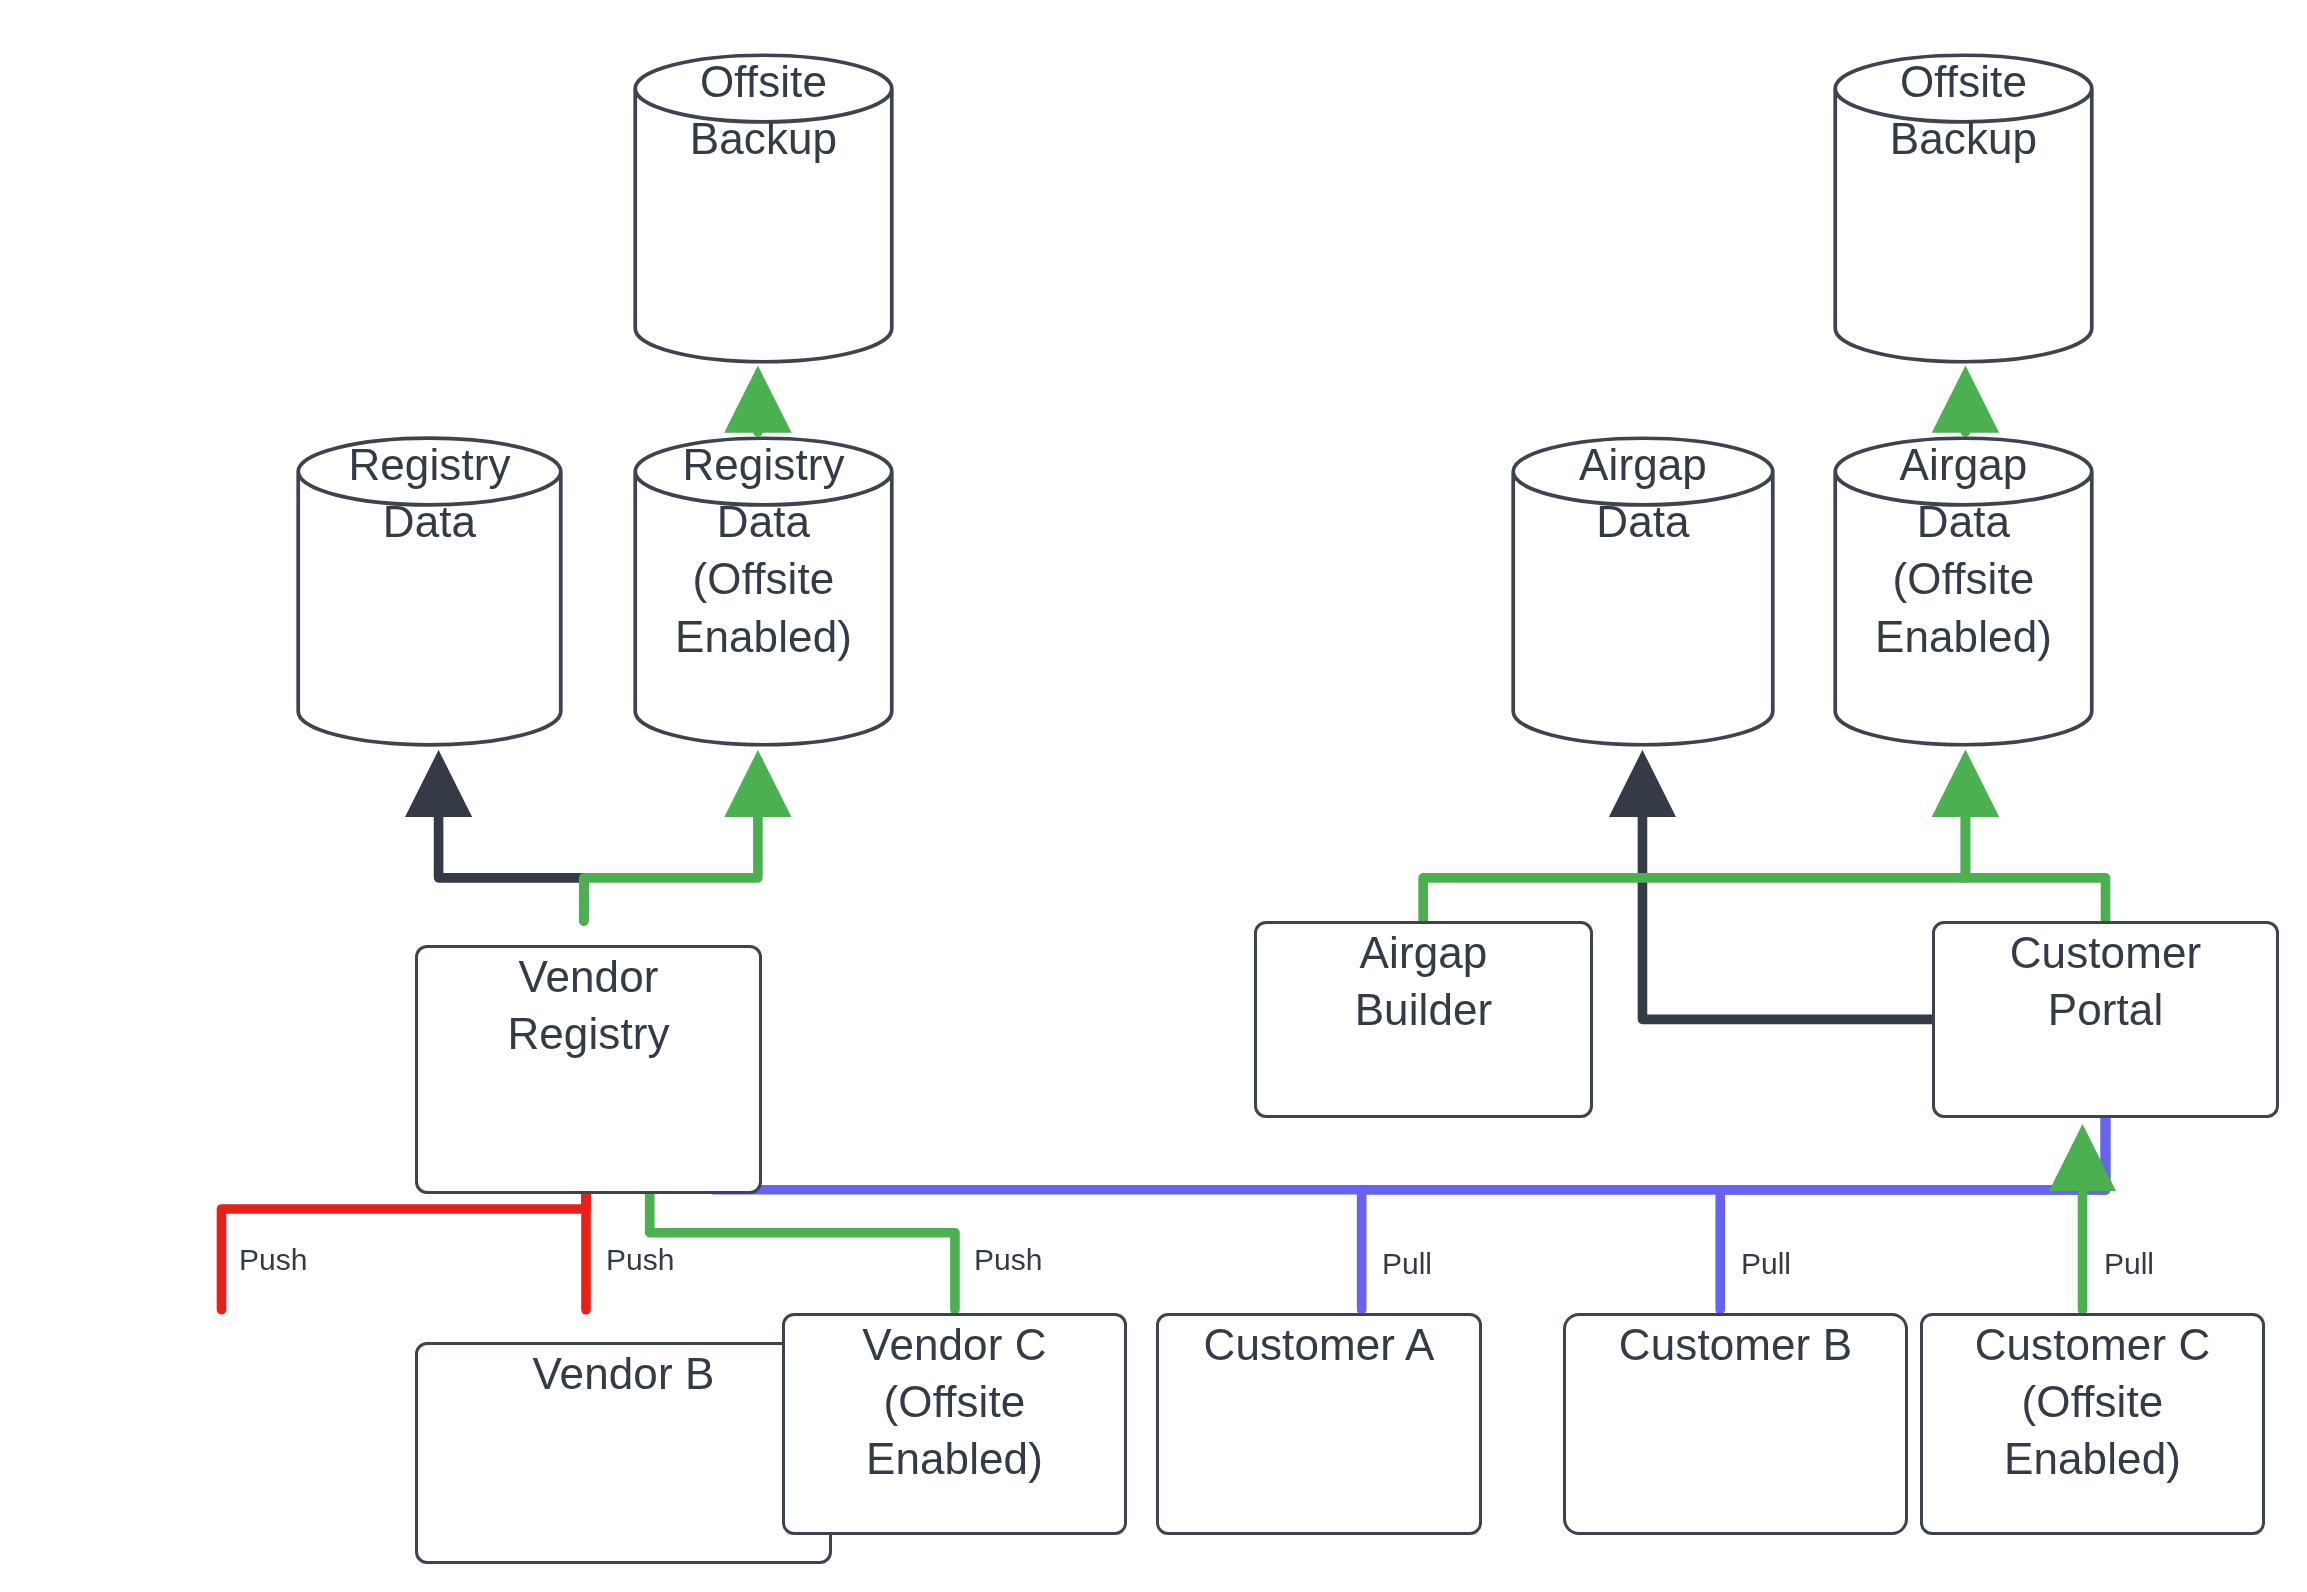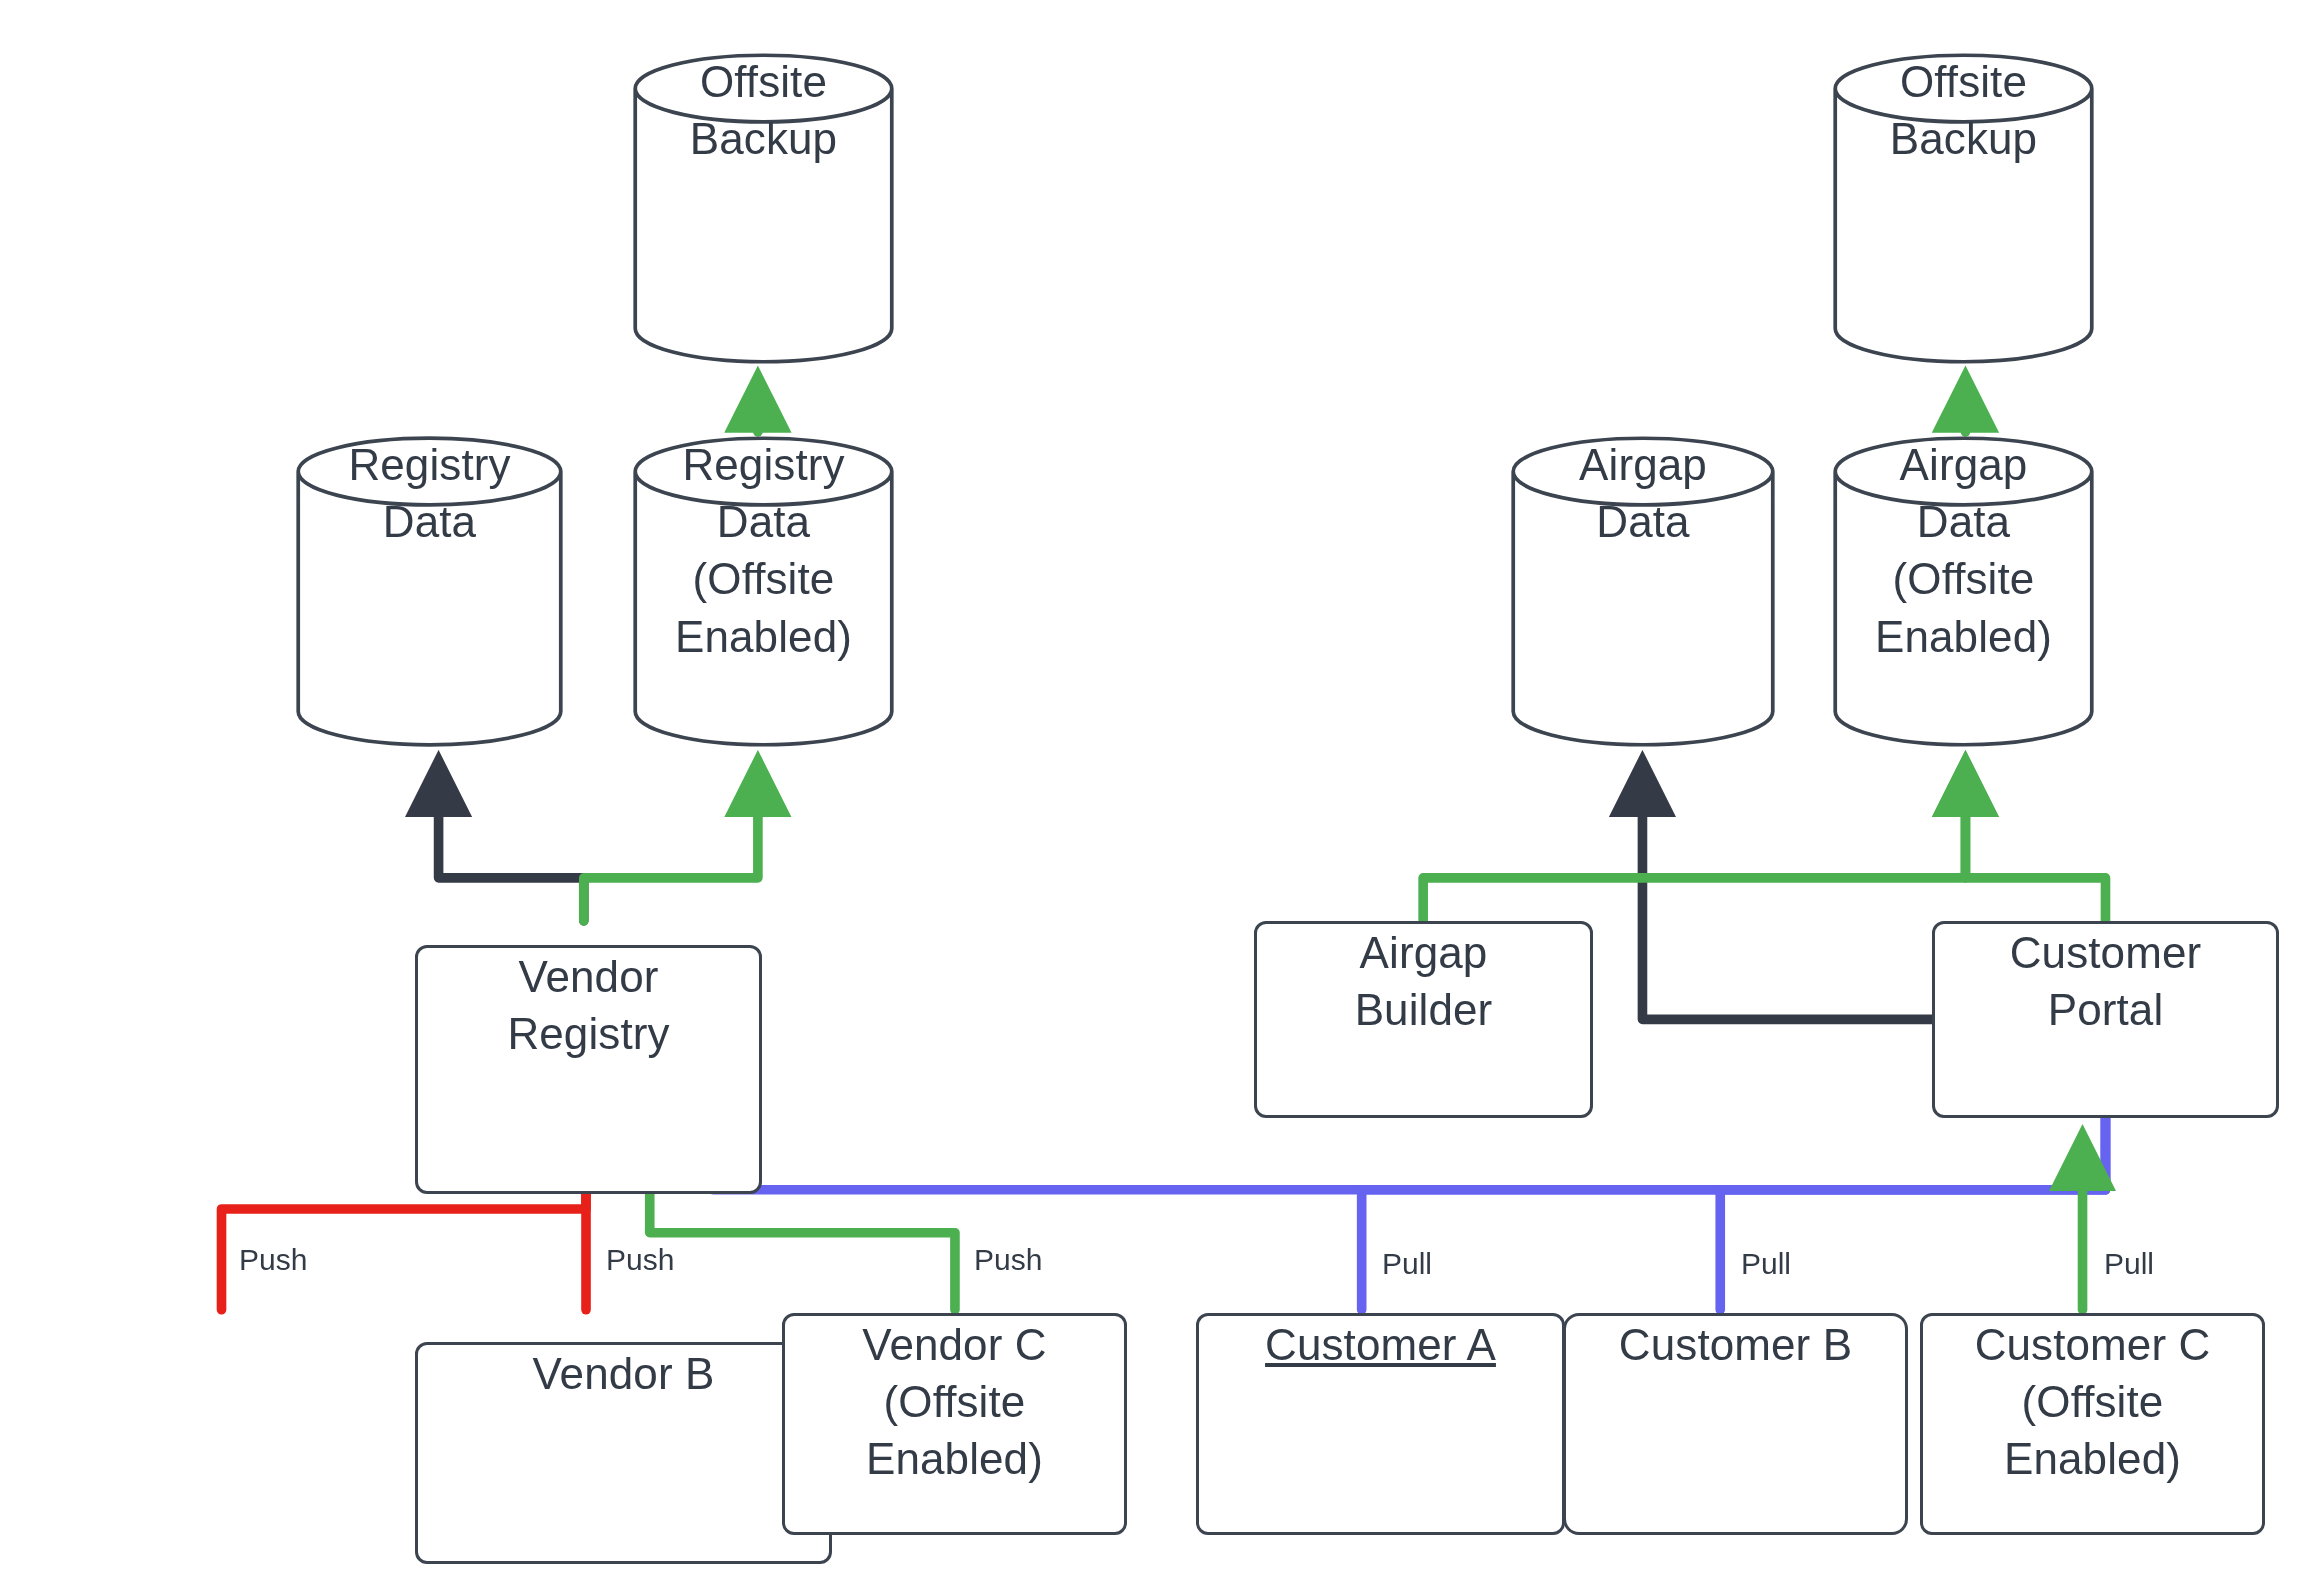--- a/index.html
+++ b/index.html
@@ -202,21 +202,21 @@
     <div class="node box" style="left:415px; top:1313px; width:417px; height:222px;margin-top:29px;">
       <span class="node-label">Vendor B</span>
     </div>
 
     <div class="node box" style="left:782px; top:1313px; width:345px; height:222px;">
       <span class="node-label">Vendor C
 (Offsite
 Enabled)</span>
     </div>
 
-    <div class="node box" style="left:1196px; top:1313px; width:369px; height:222px;text-decoration:underline;">
+    <div class="node box" style="left:1156px; top:1313px; width:326px; height:222px;">
       <span class="node-label">Customer A</span>
     </div>
 
     <div class="node box" style="left:1563px; top:1313px; width:345px; height:222px;border-radius:16px;">
       <span class="node-label">Customer B</span>
     </div>
 
     <div class="node box" style="left:1920px; top:1313px; width:345px; height:222px;">
       <span class="node-label">Customer C
 (Offsite

